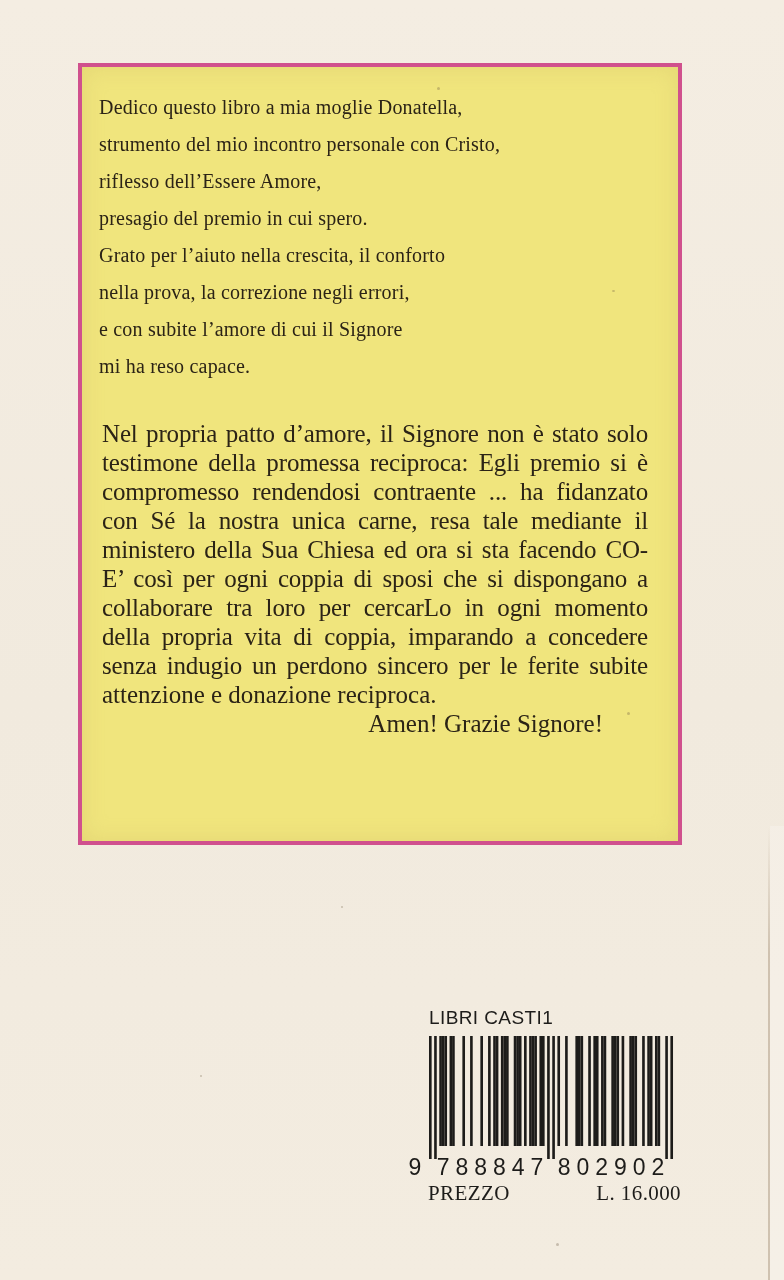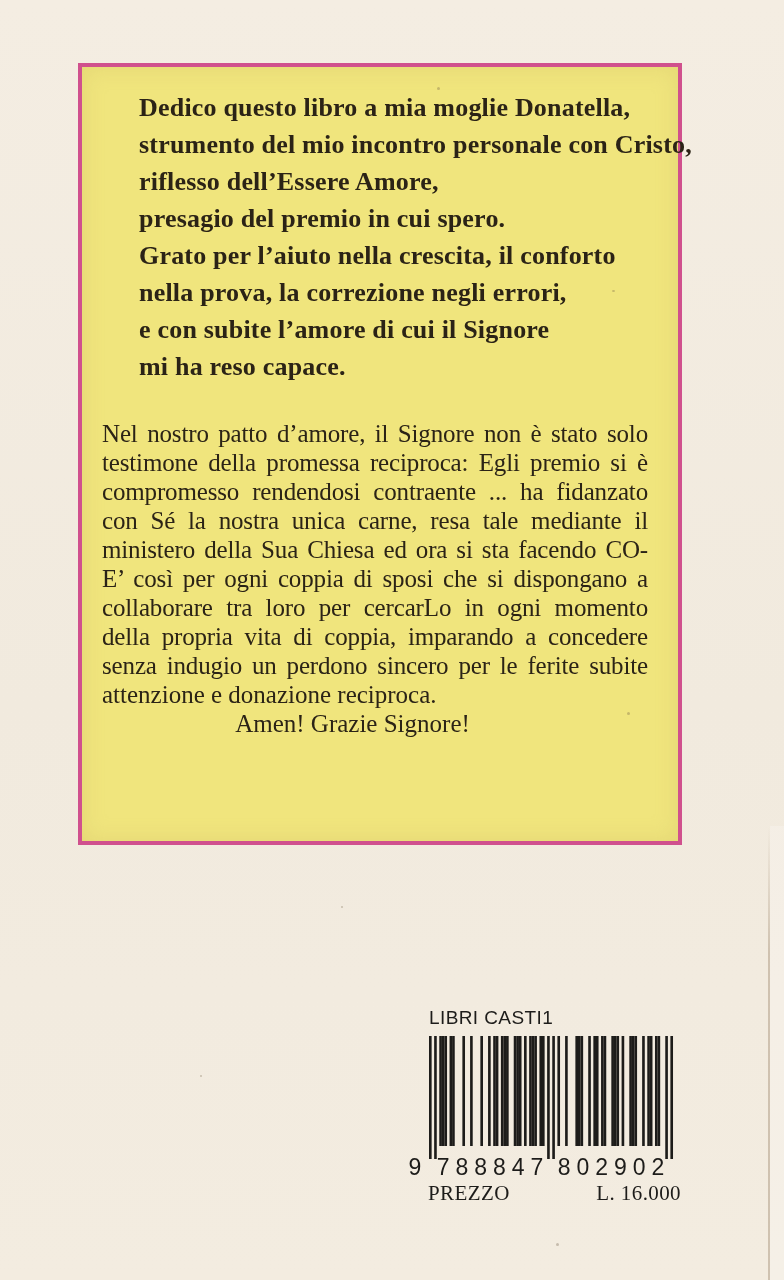--- a/index.html
+++ b/index.html
@@ -15,32 +15,32 @@
   }
   .panel{
     position:absolute; left:78px; top:63px;
     width:596px; height:774px;
     border:4px solid var(--border);
     background:var(--panel);
     box-shadow:inset 0 0 22px rgba(190,170,90,0.25);
   }
   .dedication{
     position:absolute; left:17px; top:22px; width:565px;
-    font-weight:bold; font-size:26px; line-height:37px;
-    color:var(--ink); letter-spacing:0.2px;margin-left:40px;
+    font-weight:normal; font-size:20px; line-height:37px;
+    color:var(--ink); letter-spacing:0.2px;
   }
   .dline{height:37px; white-space:nowrap;}
   .bodytext{
     position:absolute; left:20px; top:352px; width:546px;
     font-size:25px; line-height:29px; color:var(--ink);
   }
   .bodytext div{height:29px;}
   .bodytext .j{ text-align:justify; text-align-last:justify; letter-spacing:-0.15px; }
   .bodytext .l{ text-align:left; }
-  .bodytext .r{ text-align:center; padding-right:45px; box-sizing:border-box; }
+  .bodytext .r{ text-align:right; padding-right:45px; box-sizing:border-box; }
   .bc-label{
     position:absolute; left:429px; top:1007px;
     font-family:"Liberation Sans", sans-serif; font-size:19px; line-height:22px;
     letter-spacing:0.4px; color:var(--barcode_ink);
   }
   .bc-svg{ position:absolute; left:401px; top:1036px; }
   .bc-digit{
     font-family:"Liberation Sans", sans-serif; font-size:23px;
     fill:var(--barcode_ink);
   }
@@ -73,21 +73,21 @@
       <div class="dline">strumento del mio incontro personale con Cristo,</div>
       <div class="dline">riflesso dell’Essere Amore,</div>
       <div class="dline">presagio del premio in cui spero.</div>
       <div class="dline">Grato per l’aiuto nella crescita, il conforto</div>
       <div class="dline">nella prova, la correzione negli errori,</div>
       <div class="dline">e con subite l’amore di cui il Signore</div>
       <div class="dline">mi ha reso capace.</div>
     </div>
 
     <div class="bodytext">
-      <div class="j">Nel nostro patto d’amore, il Signore non è stato solo</div>
+      <div class="j">Nel propria patto d’amore, il Signore non è stato solo</div>
       <div class="j">testimone della promessa reciproca: Egli premio si è</div>
       <div class="j">compromesso rendendosi contraente ... ha fidanzato</div>
       <div class="j">con Sé la nostra unica carne, resa tale mediante il</div>
       <div class="j">ministero della Sua Chiesa ed ora si sta facendo CO-</div>
       <div class="j">E’ così per ogni coppia di sposi che si dispongano a</div>
       <div class="j">collaborare tra loro per cercarLo in ogni momento</div>
       <div class="j">della propria vita di coppia, imparando a concedere</div>
       <div class="j">senza indugio un perdono sincero per le ferite subite</div>
       <div class="l">attenzione e donazione reciproca.</div>
       <div class="r">Amen! Grazie Signore!</div>

